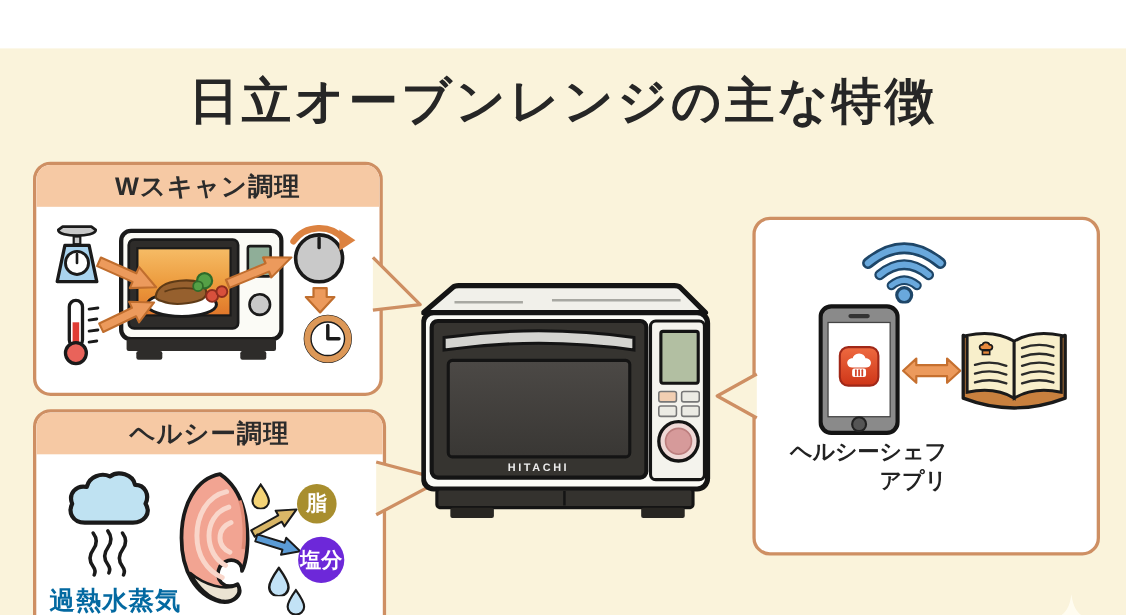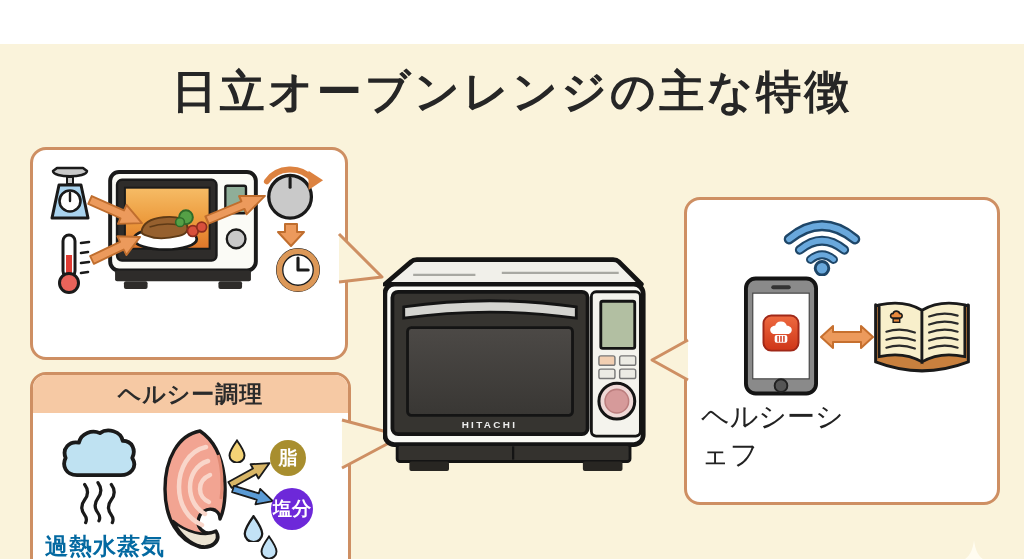--- a/index.html
+++ b/index.html
@@ -17,21 +17,21 @@
   .abs{position:absolute;}
   svg{display:block;}
   .tail{position:absolute;pointer-events:none;}
 
   .badge{position:absolute;border-radius:50%;color:#fff;font-weight:700;
     display:flex;align-items:center;justify-content:center;}
   .badge.fat{background:#A88E2E;width:36px;height:36px;font-size:19px;}
   .badge.salt{background:#6d28d9;width:42px;height:42px;font-size:19px;letter-spacing:0;}
 
   .steam-label{position:absolute;font-size:23px;font-weight:700;color:#0369a1;letter-spacing:1px;}
-  .app-label{position:absolute;text-align:left;font-size:28px;font-weight:400;color:#222;line-height:1.35;}
+  .app-label{position:absolute;text-align:right;font-size:20px;font-weight:700;color:#222;line-height:1.35;}
   .overlay{position:absolute;left:0;top:0;pointer-events:none;}
 </style>
 </head>
 <body>
 
 <svg style="position:absolute;width:0;height:0">
   <defs>
     <path id="fatArrow" d="M0 -4.5 L36 -4.5 L36 -11 L58 0 L36 11 L36 4.5 L0 4.5 Z"></path>
     <linearGradient id="ovenGlow" x1="0" y1="0" x2="0" y2="1">
       <stop offset="0" stop-color="#F6BC66"></stop>
@@ -47,20 +47,21 @@
         <stop offset="1" stop-color="#393734"></stop>
     </linearGradient>
   </defs>
 </svg>
 
 <div id="canvas">
 
   <div class="page-title">日立オーブンレンジの主な特徴</div>
 
   <div class="fbox" style="left:30px;top:103px;width:312px;height:207px;">
+    <div class="hd">Wスキャン調理</div>
     <div class="bd" style="height:163px;">
 
       <svg class="abs" style="left:14px;top:15px;" width="46" height="56" viewBox="0 0 46 56">
         <path d="M6 6 C6 13 40 13 40 6 L36 3 L10 3 Z" fill="#C9C9C9" stroke="#1a1a1a" stroke-width="2.5" stroke-linejoin="round"></path>
         <rect x="20" y="12" width="6" height="7" fill="#C9C9C9" stroke="#1a1a1a" stroke-width="2"></rect>
         <path d="M12 20 L34 20 L41 53 L5 53 Z" fill="#A9D3EE" stroke="#1a1a1a" stroke-width="3" stroke-linejoin="round"></path>
         <circle cx="23" cy="36" r="10.5" fill="#fff" stroke="#1a1a1a" stroke-width="2.6"></circle>
         <line x1="23" y1="36" x2="23" y2="28" stroke="#1a1a1a" stroke-width="2.4" stroke-linecap="round"></line>
       </svg>
 
@@ -225,20 +226,21 @@
             <path d="M64 59 Q80 53 96 58"></path>
         </g>
         <g>
           <path d="M27 17 C25 17 24 18 23.7 19.5 C21.5 19.5 20.5 21 20.8 22.5 C21 24 22.3 24.7 23.5 24.7 L31 24.7 C32.2 24.7 33.5 24 33.7 22.5 C34 21 33 19.5 30.8 19.5 C30.5 18 29.5 17 27 17 Z" fill="#E8893C" stroke="#1a1a1a" stroke-width="1.8"></path>
           <rect x="23.6" y="25.5" width="7.4" height="4" fill="#E8893C" stroke="#1a1a1a" stroke-width="1.6"></rect>
         </g>
       </svg>
 
       <div class="app-label" style="left:14px;top:198px;width:160px;">
         <div>ヘルシーシェフ</div>
+        <div>アプリ</div>
       </div>
     </div>
   </div>
 
   <svg class="tail" style="left:647px;top:290px;" width="46" height="52" viewBox="0 0 46 52">
     <path d="M41 6 L5 26 L41 46" fill="#FAF3DB" stroke="#CE8F63" stroke-width="3" stroke-linejoin="round"></path>
   </svg>
 
   <svg class="abs" style="left:383px;top:208px;" width="264" height="221" viewBox="0 0 280 234">
 

